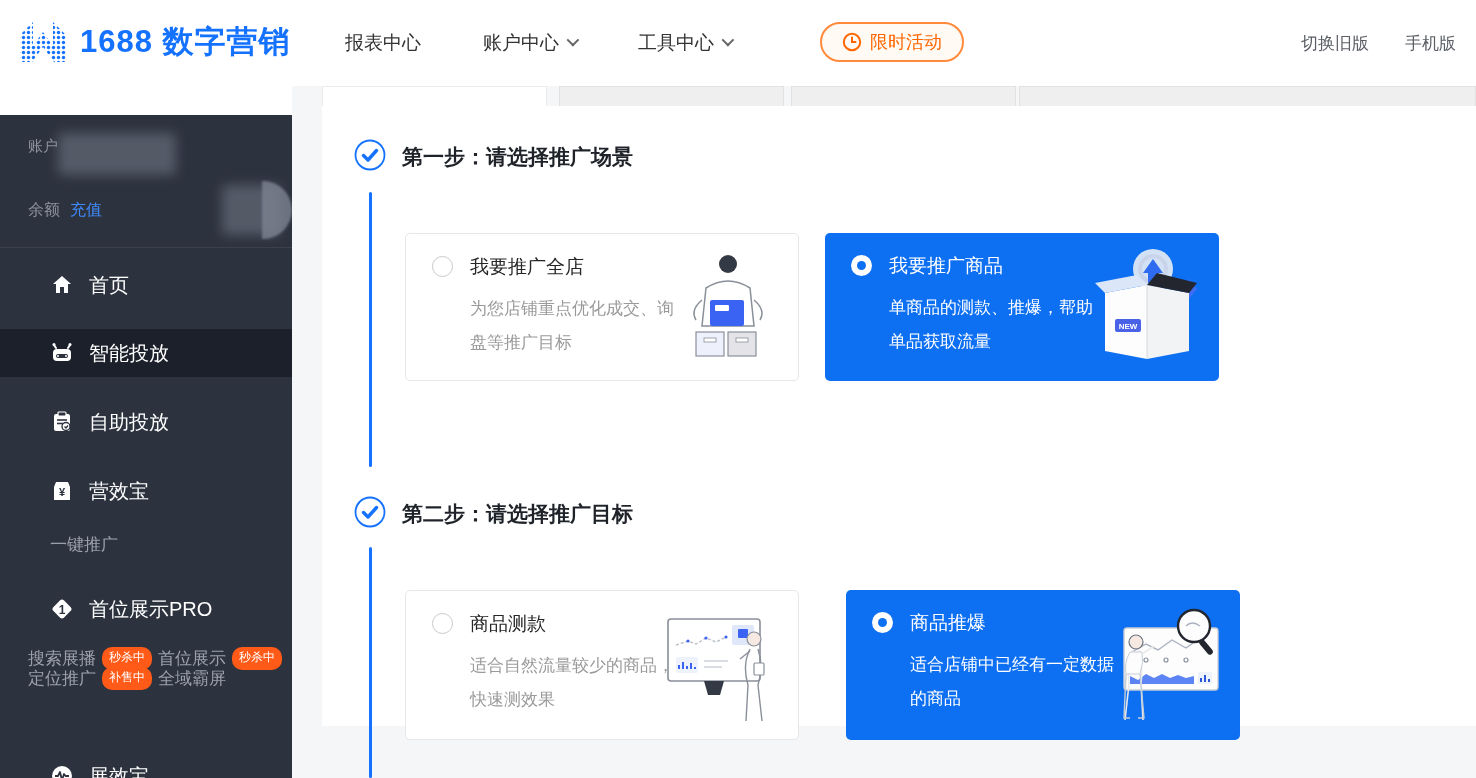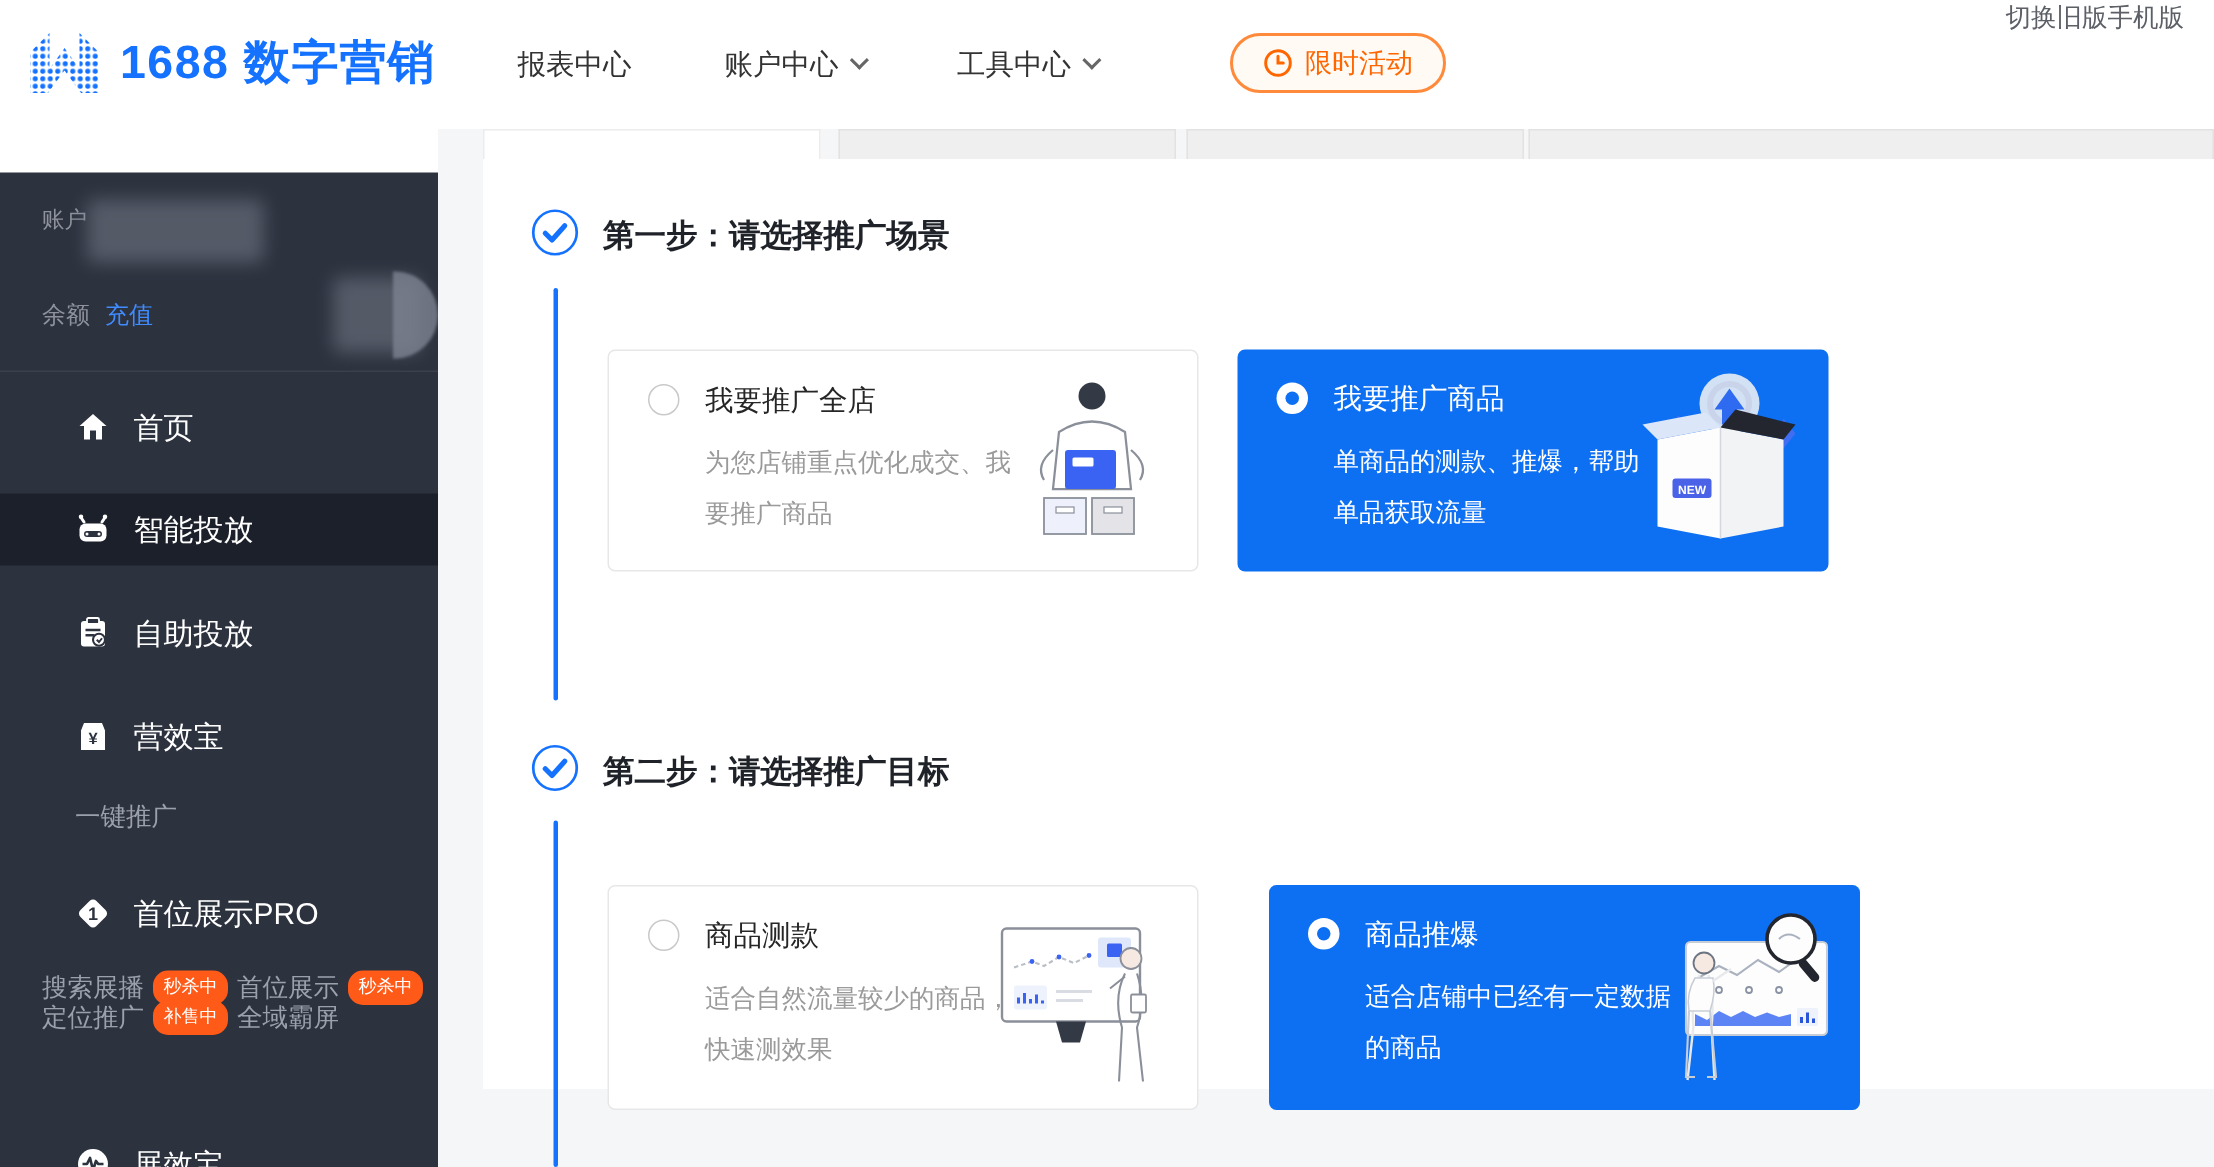--- a/index.html
+++ b/index.html
@@ -10,21 +10,21 @@
   .header { position:absolute; left:0; top:0; width:1476px; height:86px; background:#fff; z-index:5; }
   .logo { position:absolute; left:16px; top:15px; display:flex; align-items:center; gap:10px; }
   .logo-text { color:#1472ff; font-size:31px; font-weight:800; letter-spacing:1px; }
   .nav { position:absolute; left:345px; top:0; height:86px; display:flex; align-items:center; gap:62px; }
   .nav-item { display:flex; align-items:center; gap:8px; font-size:19px; color:#333; cursor:pointer; }
   .chev { width:9px; height:9px; border-right:2px solid #666; border-bottom:2px solid #666;
     transform:rotate(45deg) translateY(-2px); margin-top:-4px; }
   .activity-pill { position:absolute; left:820px; top:22px; height:40px; padding:0 20px;
     border:2px solid #ff8a3c; border-radius:21px; background:#fffaf4; display:flex; align-items:center;
     gap:8px; color:#ff6600; font-size:18px; cursor:pointer; }
-  .header-links { position:absolute; right:20px; top:0; height:86px; display:flex; align-items:flex-start; }
+  .header-links { position:absolute; right:20px; top:0; height:86px; display:flex; align-items:center; gap:36px; }
   .header-link { font-size:17px; color:#5c6066; cursor:pointer; }
 
   
   .sidebar { position:absolute; left:0; top:86px; width:292px; height:692px; background:#2d323f; color:#fff;margin-top:29px; }
   .acct-row { position:absolute; left:28px; top:22px; font-size:15px; color:#8d929d; }
   .blur-name { position:absolute; left:58px; top:18px; width:118px; height:42px; background:#767c89;
     opacity:.55; filter:blur(6px); border-radius:4px; }
   .bal-row { position:absolute; left:28px; top:85px; font-size:16px; color:#8d929d; display:flex; gap:10px;align-items:flex-end; }
   .recharge { color:#3f8cff; cursor:pointer; }
   .blur-bal { position:absolute; left:222px; top:70px; width:58px; height:50px; background:#767c89;
@@ -225,21 +225,21 @@
     <svg class="step-check" style="left:32px;top:33px" viewBox="0 0 32 32">
       <circle cx="16" cy="16" r="14.5" fill="none" stroke="#1472ff" stroke-width="1.8"></circle>
       <path d="M9.5 16.5 L14 21 L22.5 11.5" fill="none" stroke="#1472ff" stroke-width="3.4" stroke-linecap="round" stroke-linejoin="round"></path>
     </svg>
     <div class="step-title" style="left:80px;top:37px">第一步：请选择推广场景</div>
     <div class="vline" style="left:47px;top:86px;height:275px"></div>
 
     <div class="card plain" style="left:83px;top:127px">
       <div class="radio off"></div>
       <div class="card-title">我要推广全店</div>
-      <div class="card-desc">为您店铺重点优化成交、我要推广商品</div>
+      <div class="card-desc">为您店铺重点优化成交、询盘等推广目标</div>
       <svg class="illus" width="118" height="120" viewBox="0 0 118 120">
         <circle cx="62" cy="16" r="9" fill="#333a45"></circle>
         <path d="M40 40 Q62 26 84 40 L88 78 L36 78 Z" fill="#fff" stroke="#8a8f99" stroke-width="1.5"></path>
         <path d="M36 52 Q24 62 30 72" fill="none" stroke="#8a8f99" stroke-width="1.5"></path>
         <path d="M88 52 Q100 62 94 72" fill="none" stroke="#8a8f99" stroke-width="1.5"></path>
         <rect x="44" y="52" width="34" height="26" rx="2" fill="#3b63f3"></rect>
         <rect x="49" y="57" width="14" height="6" rx="1" fill="#fff"></rect>
         <rect x="30" y="84" width="28" height="24" fill="#eef1fb" stroke="#8a8f99" stroke-width="1.2"></rect>
         <rect x="62" y="84" width="28" height="24" fill="#e3e3e8" stroke="#8a8f99" stroke-width="1.2"></rect>
         <rect x="38" y="90" width="12" height="4" fill="#fff" stroke="#8a8f99" stroke-width="0.8"></rect>

